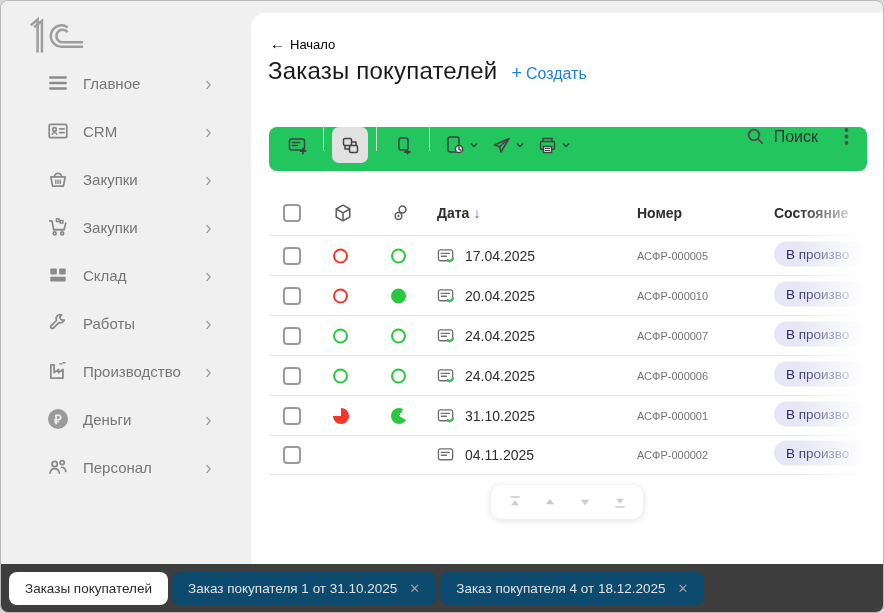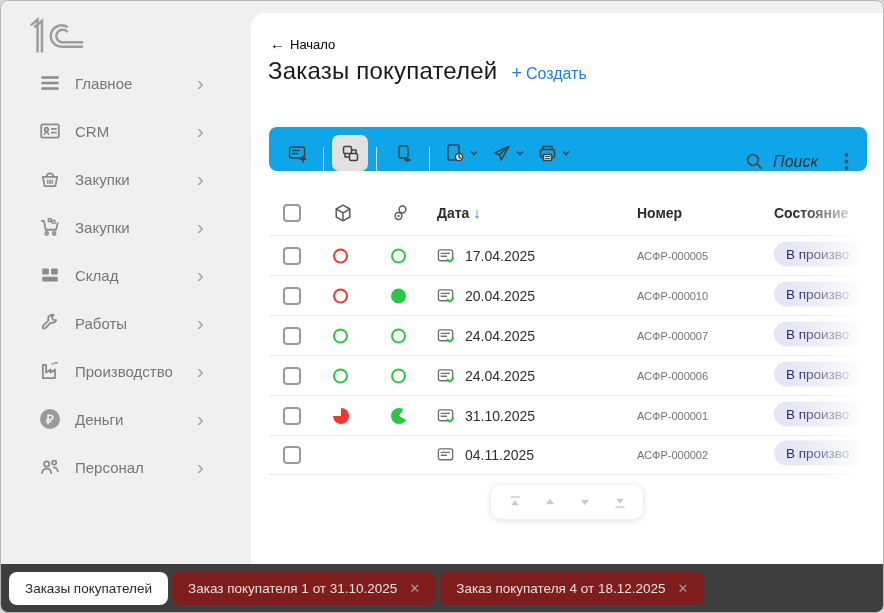--- a/index.html
+++ b/index.html
@@ -4,41 +4,41 @@
 <style>
   * { margin:0; padding:0; box-sizing:border-box; }
   html,body { background:#d8d8d8; font-family:"Liberation Sans", sans-serif; }
   .window { position:relative; width:884px; height:613px; background:#f0f0f0;
             border:1px solid #b7b7b7; border-radius:8px; overflow:hidden; }
 
   
   .sidebar { position:absolute; left:0; top:0; width:250px; bottom:48px; background:#f0f0f0; }
   .logo { position:absolute; left:24px; top:12px; width:62px; height:46px; }
   .menu { position:absolute; left:0; top:58px; right:0; }
-  .menu-item { position:relative; height:48px; display:flex; align-items:center; cursor:default; }
+  .menu-item { position:relative; height:48px; display:flex; align-items:center; cursor:default;margin-left:8px; }
   .menu-item .mi-icon { position:absolute; left:37px; width:24px; height:24px; display:flex;
                         align-items:center; justify-content:center; color:#8b8b8b; }
   .menu-item .mi-label { position:absolute; left:74px; font-size:15px; color:#767676; }
   .menu-item .mi-chevron { position:absolute; left:196px; font-size:20px; color:#a2a2a2; line-height:1; }
   .ruble-circle { width:20px; height:20px; border-radius:50%; background:#9a9a9a; color:#f0f0f0;
                   font-size:13px; font-weight:bold; display:flex; align-items:center; justify-content:center; }
 
   
   .panel { position:absolute; left:250px; top:12px; right:0; bottom:48px; background:#ffffff;
            border-top-left-radius:14px; }
   .breadcrumb { position:absolute; left:19px; top:22px; font-size:13px; color:#000000; cursor:pointer; }
   .breadcrumb .arrow { font-size:15px; margin-right:5px; }
   .page-title-row { position:absolute; left:17px; top:44px; display:flex; align-items:baseline; }
   .page-title { font-size:24px; color:#1b1b1b; letter-spacing:.2px; }
   .create-btn { margin-left:14px; font-size:16px; color:#1b7fe4; cursor:pointer; }
   .create-btn .plus { font-size:18px; margin-right:4px; }
 
   
-  .toolbar { position:absolute; left:18px; right:16px; top:114px; height:44px; background:#0ea5e9;
-             border-radius:8px; display:flex; align-items:flex-end; padding:0 10px;font-style:italic; }
+  .toolbar { position:absolute; left:18px; right:16px; top:114px; height:44px; background:#22c55e;
+             border-radius:8px; display:flex; align-items:flex-start; padding:0 10px; }
   .tb-btn { width:36px; height:36px; border-radius:7px; display:flex; align-items:center;
             justify-content:center; color:#424242; cursor:pointer; }
   .tb-btn.selected { background:#e1e1e1; }
   .tb-sep { width:1px; height:24px; background:#d9d9d9; margin:0 8px; }
   .tb-dd { display:flex; align-items:center; gap:3px; padding:0 6px; height:36px; border-radius:7px;
            color:#424242; cursor:pointer; }
   .tb-spacer { flex:1; }
   .tb-search { display:flex; align-items:center; gap:9px; color:#333; font-size:16px; cursor:pointer; }
   .tb-kebab { margin-left:26px; margin-right:8px; cursor:pointer; display:flex; align-items:center; }
 
@@ -78,21 +78,21 @@
            background:#ffffff; border-radius:10px; box-shadow:0 1px 7px rgba(0,0,0,0.14);
            display:flex; align-items:center; justify-content:space-around; padding:0 6px; }
   .pg-btn { width:28px; height:26px; display:flex; align-items:center; justify-content:center; cursor:pointer; }
 
   
   .tabbar { position:absolute; left:0; right:0; bottom:0; height:48px; background:#3e3e3e;
             display:flex; align-items:center; gap:4px; padding:0 8px; }
   .tab { height:33px; border-radius:8px; display:flex; align-items:center; padding:0 16px;
          font-size:13.5px; cursor:pointer; white-space:nowrap; }
   .tab.active { background:#ffffff; color:#2b2b2b; }
-  .tab.inactive { background:#7f1d1d; color:#e2e2e2; }
+  .tab.inactive { background:#0c4a6e; color:#e2e2e2; }
   .tab-close { margin-left:12px; color:#9f9f9f; font-size:13px; cursor:pointer; }
   svg { display:block; }
 </style>
 </head>
 <body>
 
 <div class="window">
 
   <div class="sidebar">
     <svg class="logo" viewBox="0 0 64 46" fill="none" stroke="#9e9e9e" stroke-width="2.6">

